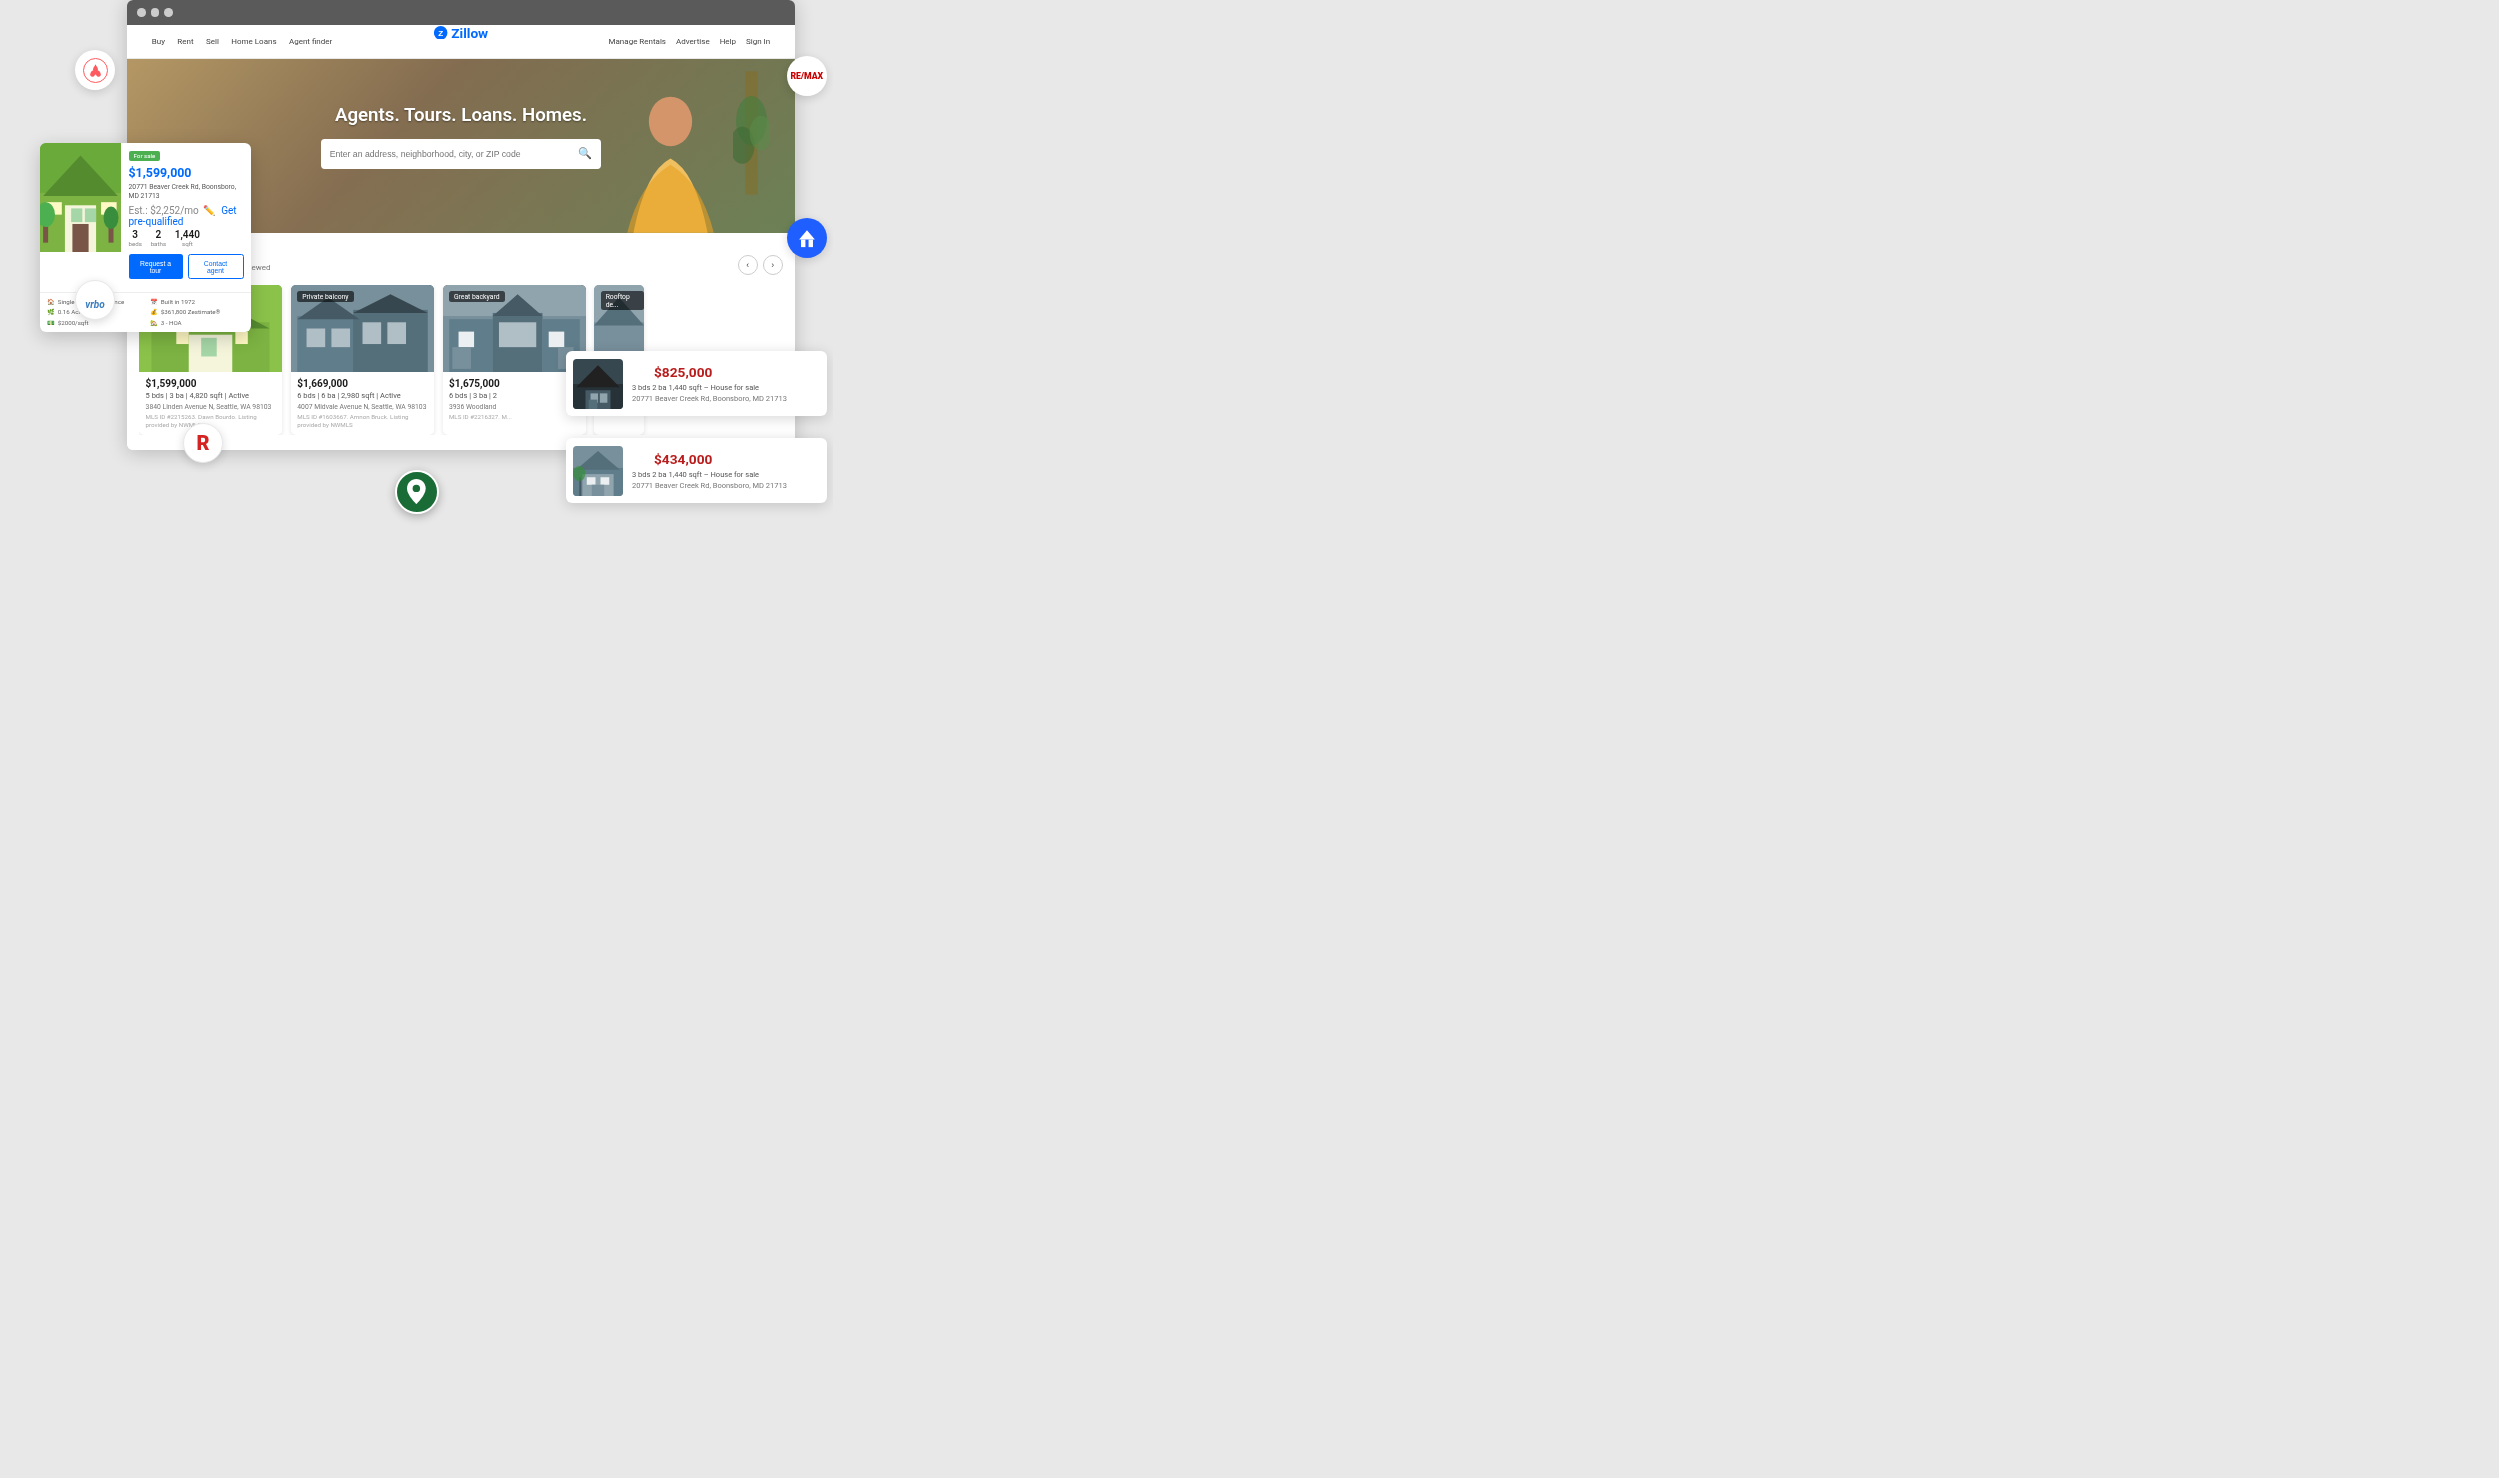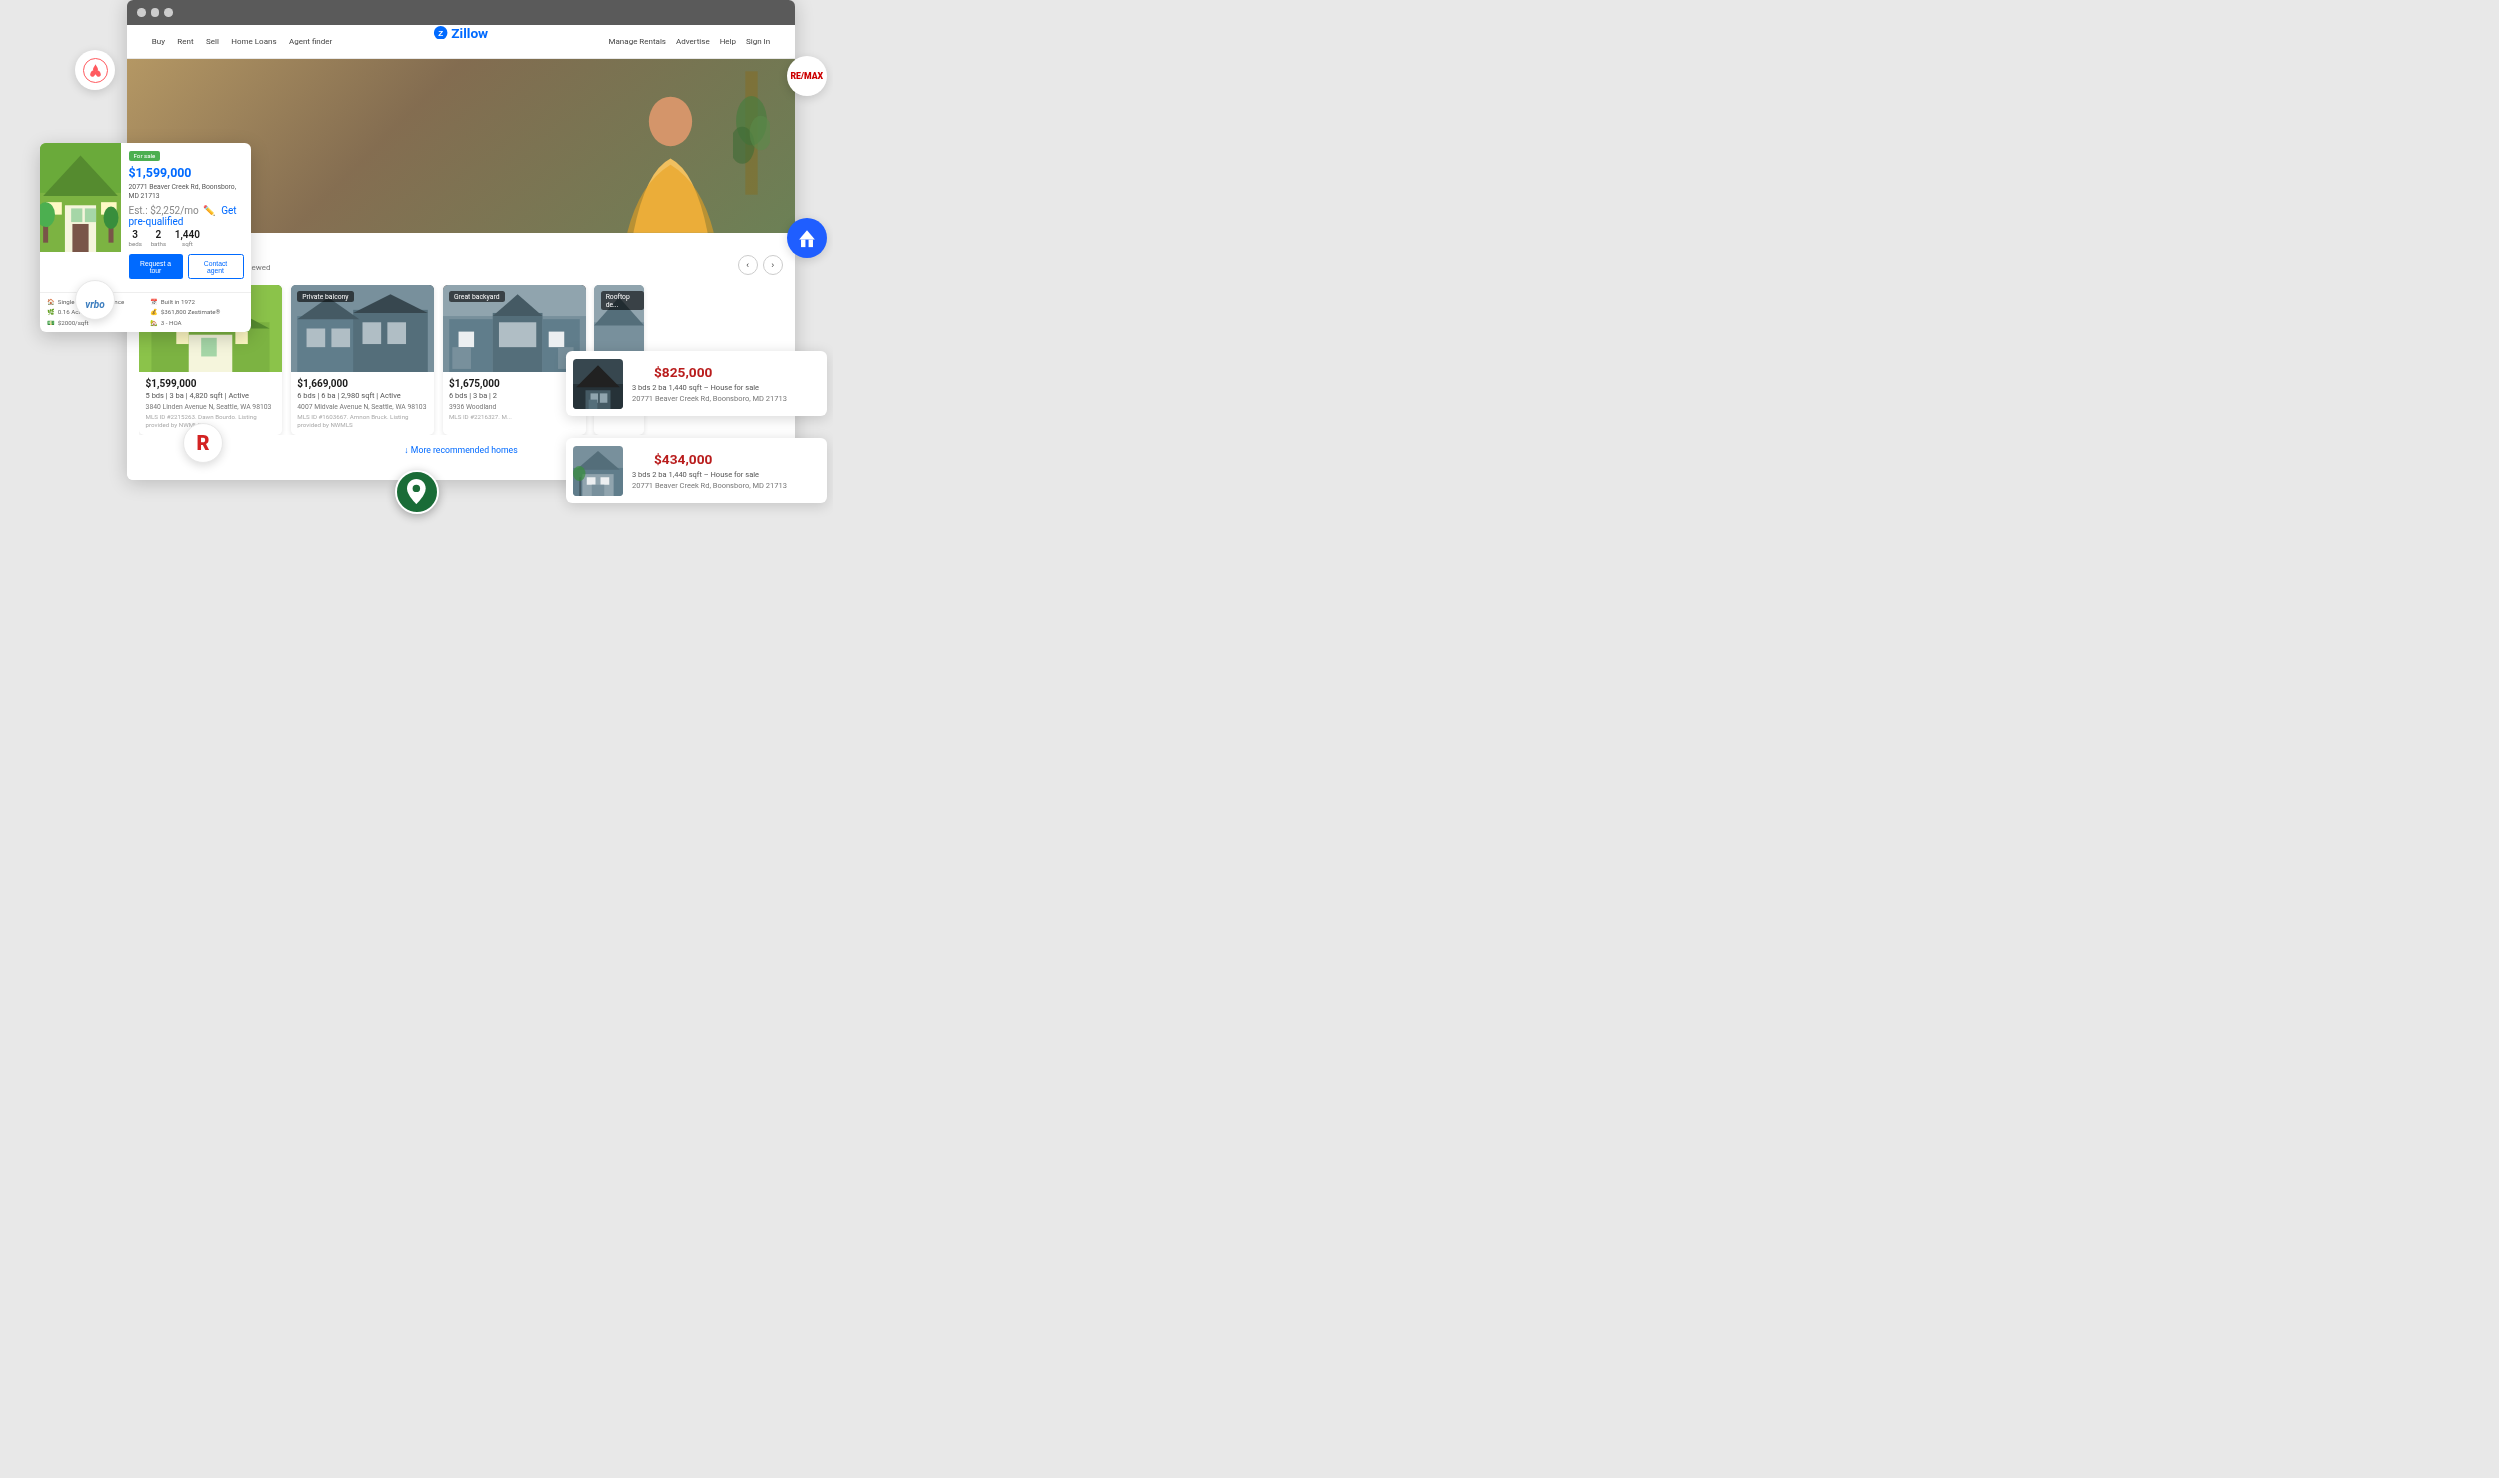--- a/index.html
+++ b/index.html
@@ -606,20 +606,27 @@
 
     <div style="position:absolute; right:25px; top:12.4px; z-index:1;">
       <svg width="37" height="124" viewBox="0 0 60 200">
         <rect x="20" y="0" width="20" height="200" fill="#8b6914" opacity="0.4"></rect>
         <ellipse cx="30" cy="80" rx="25" ry="40" fill="#4a7c3f" opacity="0.7"></ellipse>
         <ellipse cx="15" cy="120" rx="20" ry="30" fill="#3d6b35" opacity="0.6"></ellipse>
         <ellipse cx="45" cy="100" rx="18" ry="28" fill="#5a8a4a" opacity="0.6"></ellipse>
       </svg>
     </div>
 
+    <div class="hero-content">
+      <h1 class="hero-title">Agents. Tours. Loans. Homes.</h1>
+      <div class="hero-search">
+        <input type="text" style="flex: 1 1 0%; border: none; outline: none; font-size: 8.7px; color: rgb(102, 102, 102);" placeholder="Enter an address, neighborhood, city, or ZIP code">
+        <span class="hero-search-icon">🔍</span>
+      </div>
+    </div>
   </div>
 
   <div class="homes-section">
     <div class="homes-header">
       <div>
         <div class="homes-title">Homes For You</div>
         <div class="homes-subtitle">Based on homes you recently viewed</div>
       </div>
       <div class="carousel-nav">
         <button class="carousel-btn">‹</button>
@@ -703,21 +710,20 @@
           <svg width="100%" height="100%" viewBox="0 0 80 140" preserveAspectRatio="xMidYMid slice">
             <rect width="80" height="140" fill="#90a4ae"></rect>
             <rect x="0" y="60" width="80" height="80" fill="#78909c"></rect>
             <polygon points="40,20 0,65 80,65" fill="#546e7a"></polygon>
           </svg>
           <div class="home-card-badge">Rooftop de...</div>
         </div>
       </div>
     </div>
 
-    <div class="more-btn">↓ More recommended homes</div>
   </div>
 </div>
 
 <div class="property-card">
   <div class="property-card-header">
 
     <div class="property-card-img">
       <svg width="81" height="109" viewBox="0 0 130 175">
         <rect width="130" height="175" fill="#6aaa3a"></rect>
         <rect x="0" y="80" width="130" height="95" fill="#7cb342"></rect>

